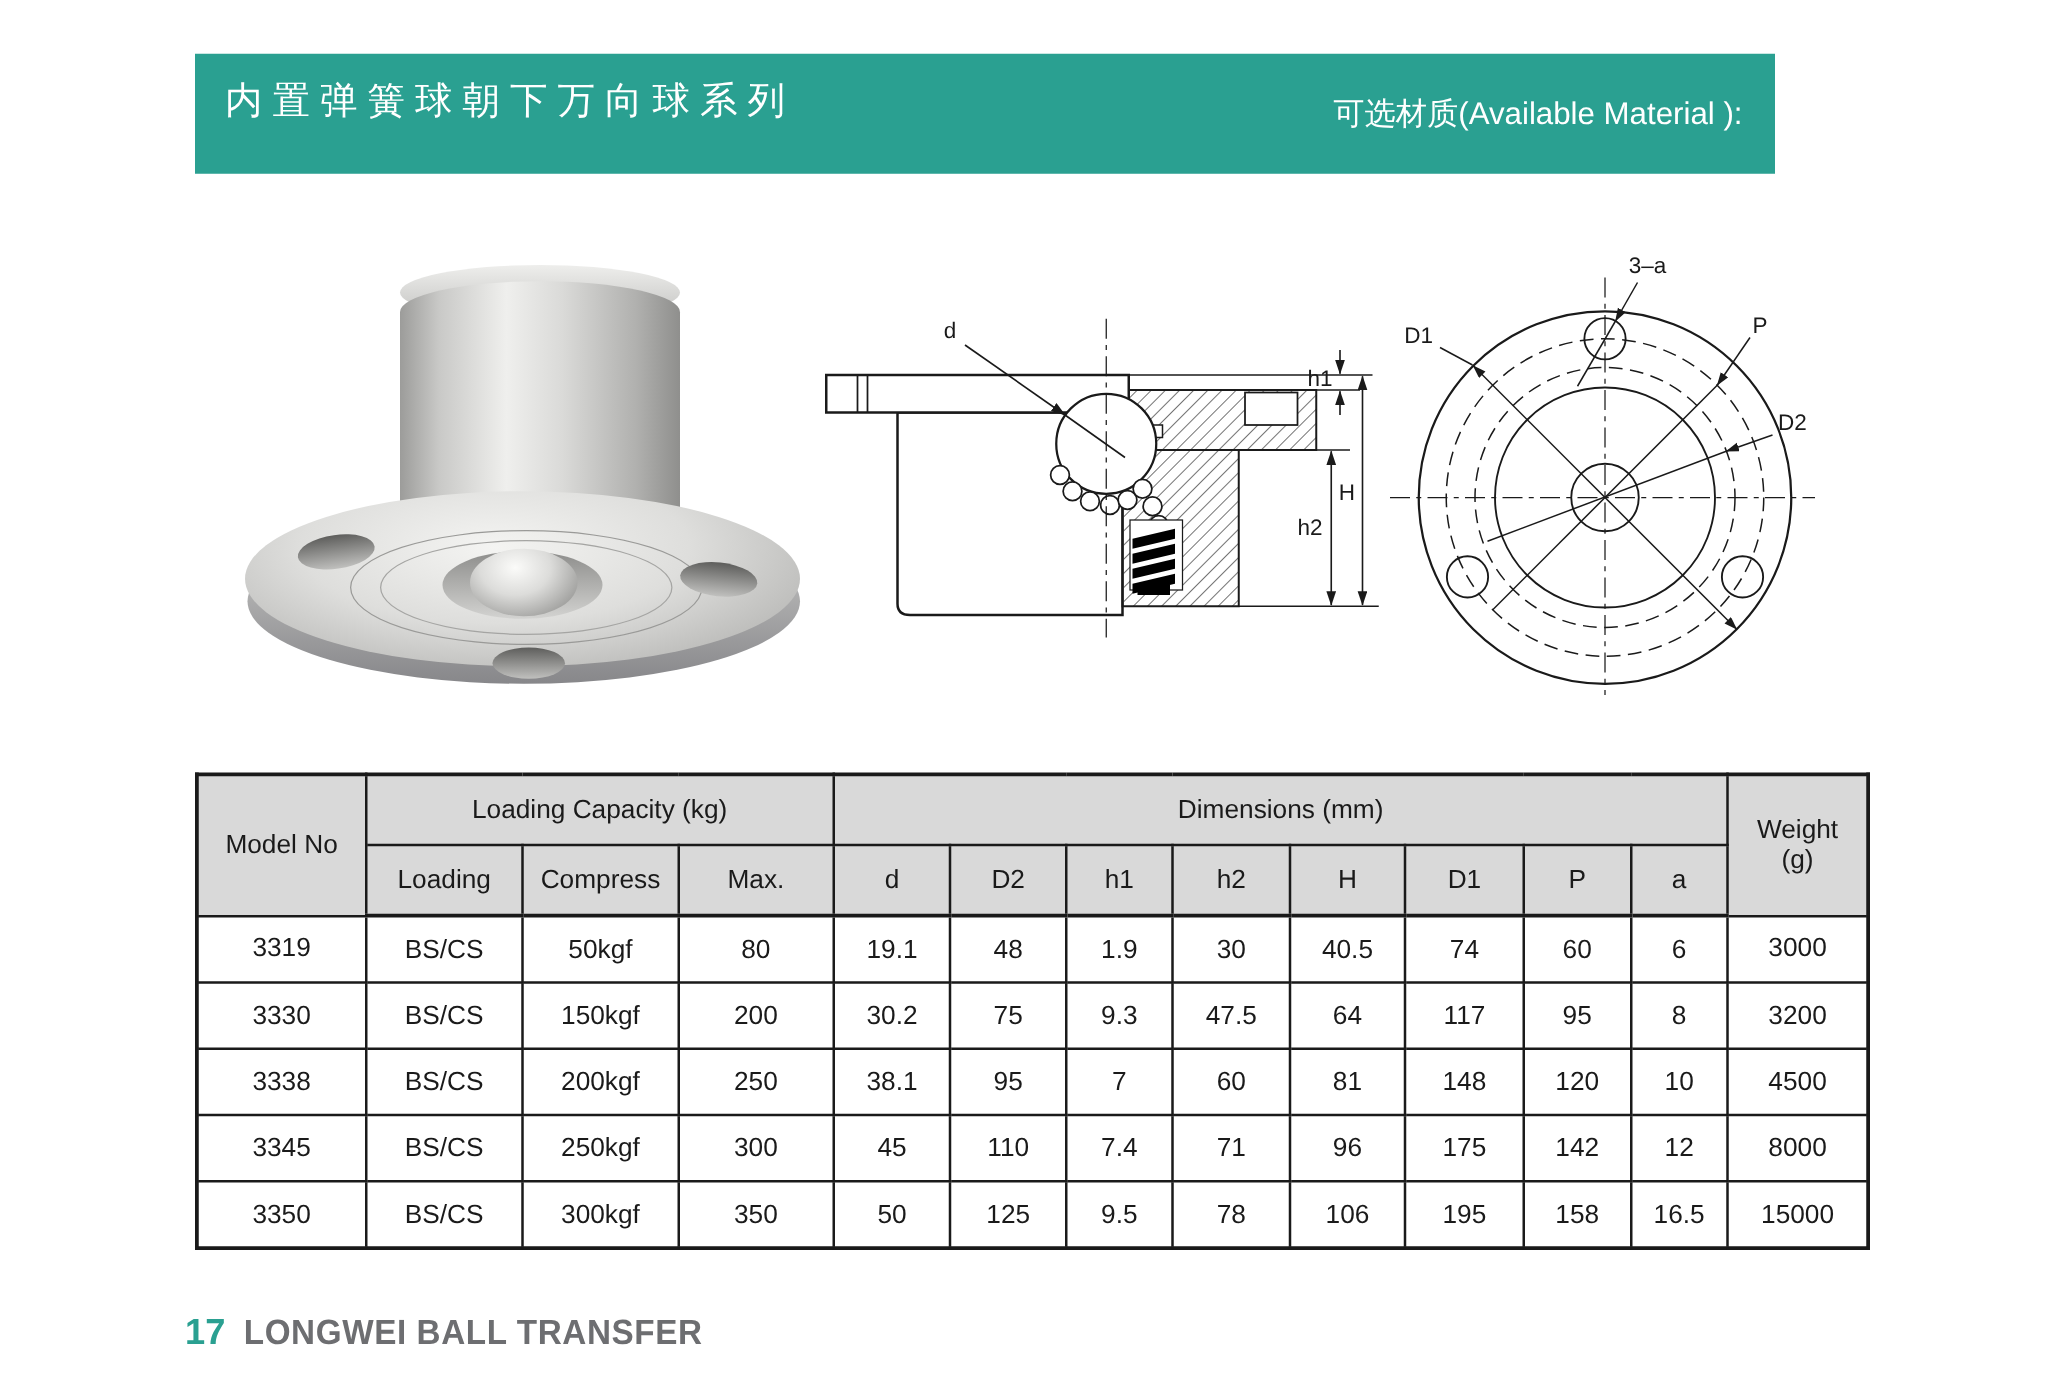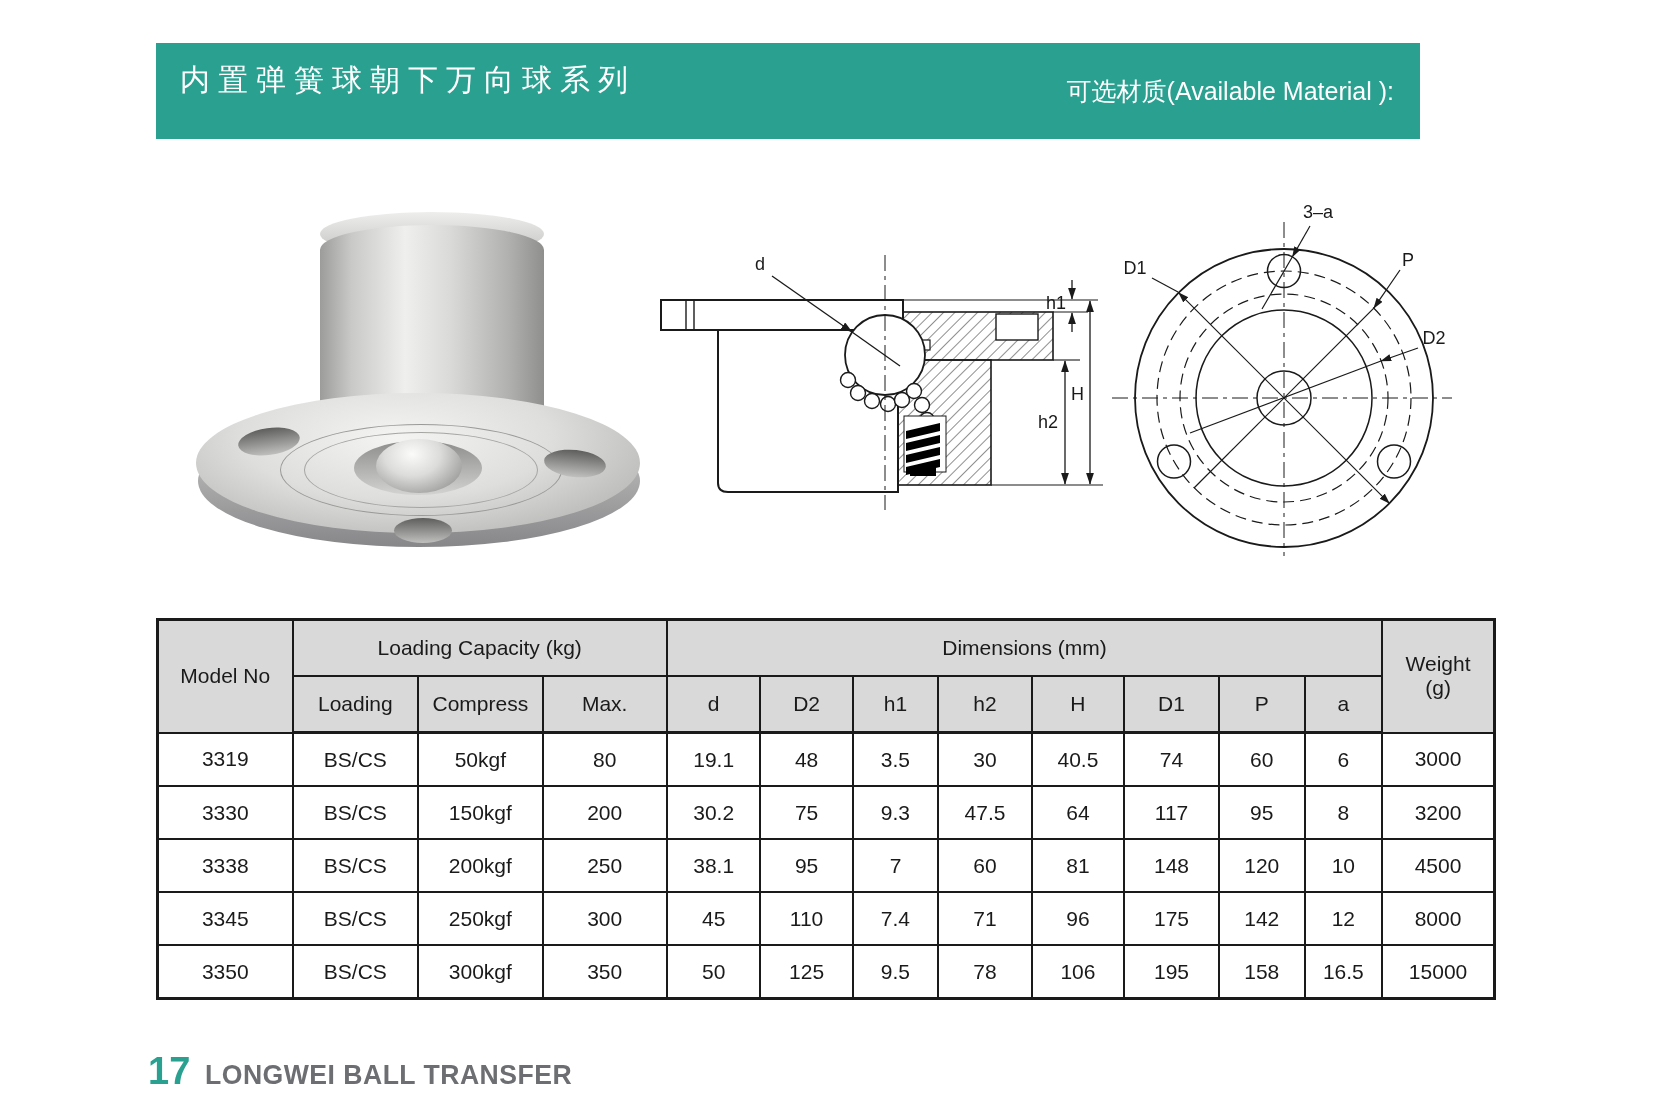--- a/index.html
+++ b/index.html
@@ -47,21 +47,21 @@
       table-layout:fixed;font-size:21px;}
   .spec-table th,.spec-table td{border:2px solid #1a1a1a;text-align:center;vertical-align:middle;
       padding:0;font-weight:400;}
   .spec-table{border:3px solid #1a1a1a;}
   .spec-table thead th{background:#d9d9d9;height:54px;}
   .spec-table thead tr.subhead th{border-bottom:3px solid #1a1a1a;}
   .spec-table tbody td{background:#fff;height:51px;}
 
   
   .footer{position:absolute;left:148px;top:1050px;display:flex;align-items:baseline;gap:15px;}
-  .footer .page-num{color:#2aa091;font-size:38px;font-weight:bold;}
+  .footer .page-num{color:#2aa091;font-size:29px;font-weight:bold;}
   .footer .brand{color:#6d6e71;font-size:28px;font-weight:bold;letter-spacing:.5px;transform:scaleX(.95);transform-origin:left;}
 </style>
 </head>
 <body>
 
 <div class="page">
 
   <header class="banner">
     <div class="banner-left">
       <div class="title-zh">内置弹簧球朝下万向球系列</div>
@@ -239,21 +239,21 @@
       </tr>
     </thead>
     <tbody>
         <tr>
           <td>3319</td>
           <td>BS/CS</td>
           <td>50kgf</td>
           <td>80</td>
           <td>19.1</td>
           <td>48</td>
-          <td>3.5</td>
+          <td>1.9</td>
           <td>30</td>
           <td>40.5</td>
           <td>74</td>
           <td>60</td>
           <td>6</td>
           <td>3000</td>
         </tr>
         <tr>
           <td>3330</td>
           <td>BS/CS</td>

